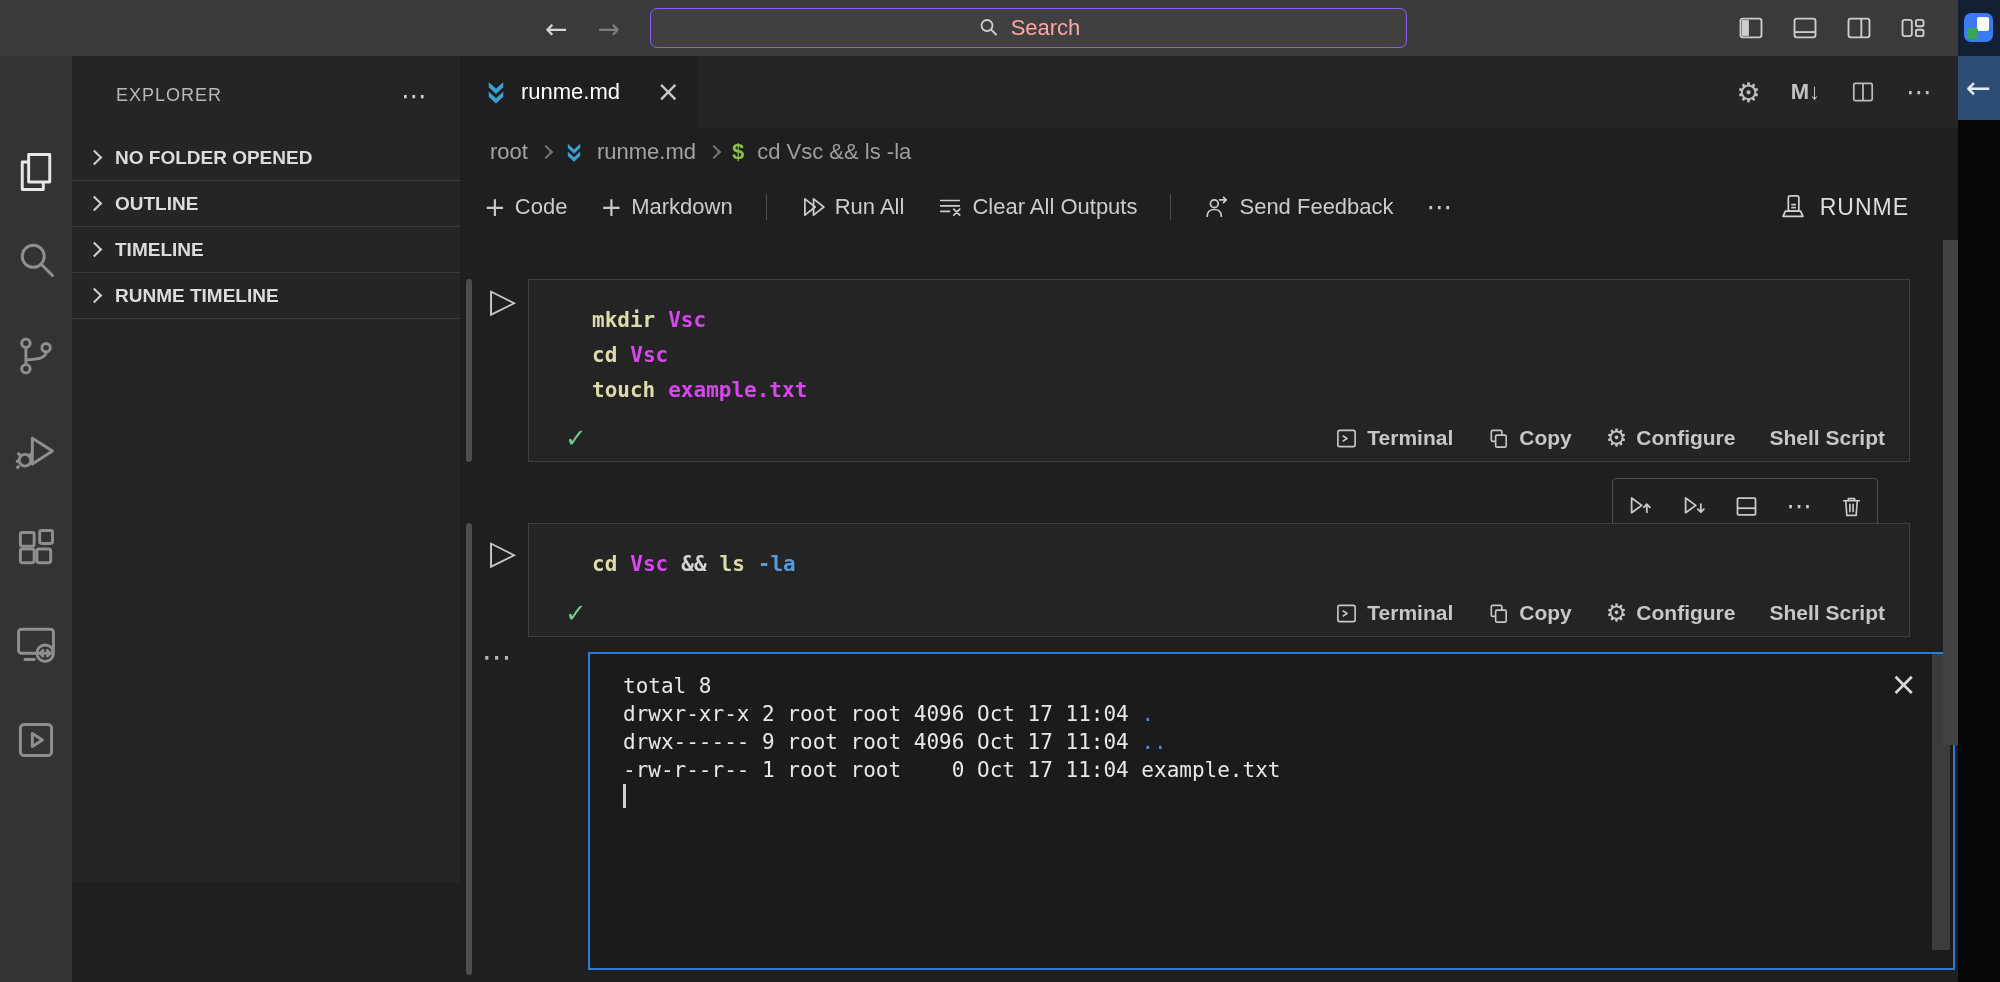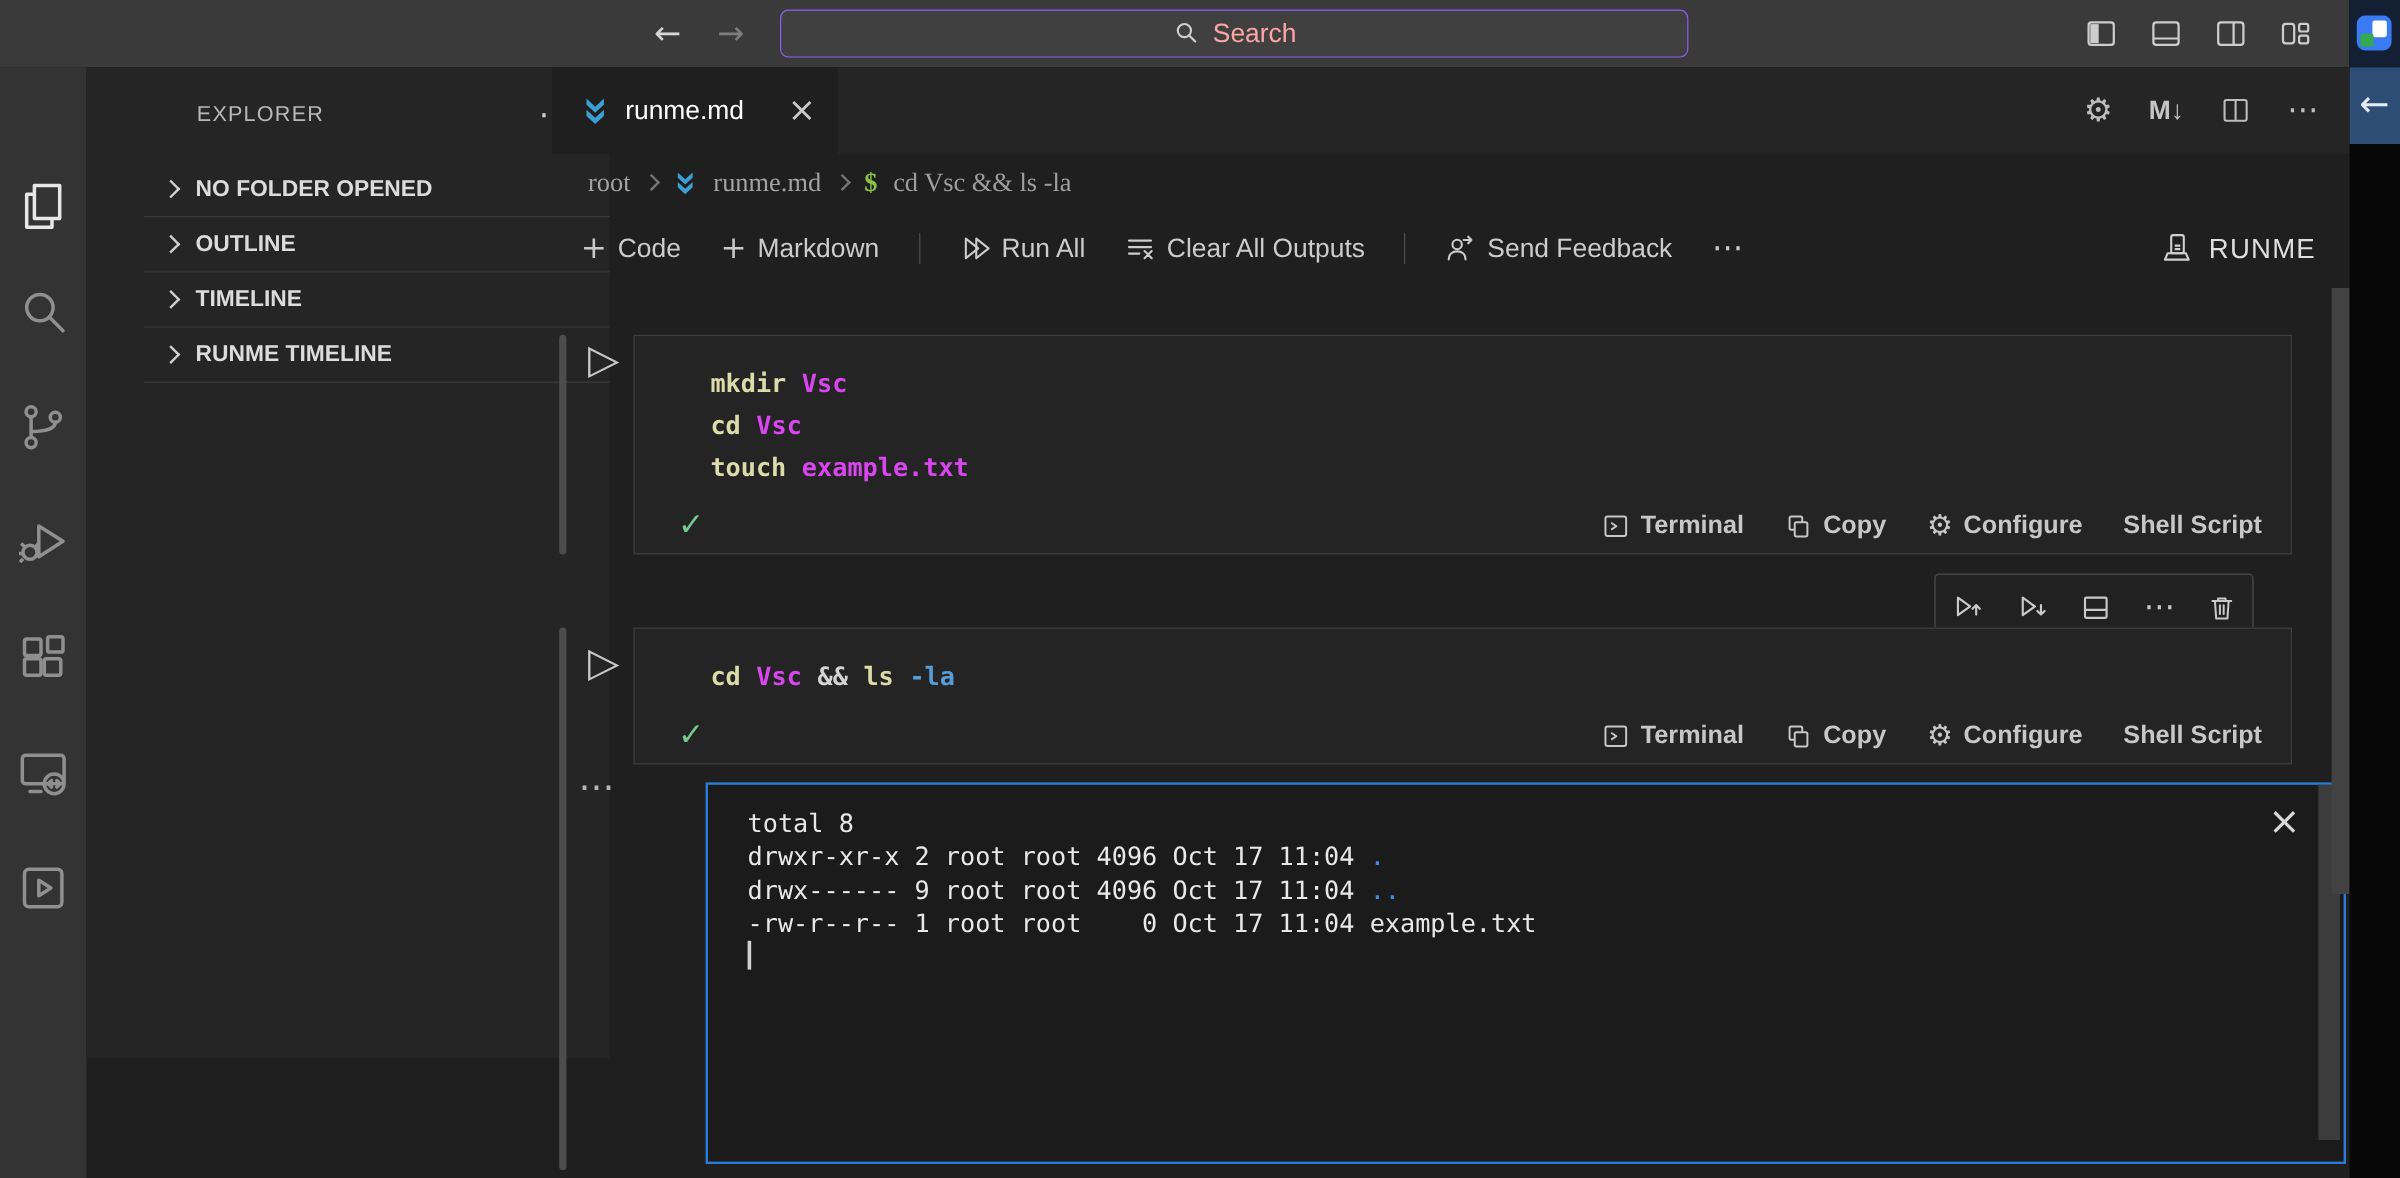--- a/index.html
+++ b/index.html
@@ -17,51 +17,51 @@
              border:1px solid #8b5cf6;border-radius:7px;display:flex;align-items:center;
              justify-content:center;gap:10px;color:#fca5a5;font-size:22px;}
   .layout-icons{position:absolute;right:31px;top:0;height:56px;display:flex;align-items:center;gap:26px;color:#cdcdcd;}
 
   
   .activitybar{position:absolute;left:0;top:56px;width:72px;height:926px;background:#333333;}
   .act-item{position:absolute;left:12px;width:48px;height:48px;display:flex;align-items:center;justify-content:center;color:#8f8f8f;}
   .act-item.active{color:#e7e7e7;}
 
   
-  .sidebar{position:absolute;left:72px;top:56px;width:388px;height:826px;background:#252526;padding-left:48px;}
+  .sidebar{position:absolute;left:72px;top:56px;width:388px;height:826px;background:#252526;}
   .sb-header{height:79px;display:flex;align-items:center;padding:0 32px 0 44px;color:#b8b8b8;font-size:18px;letter-spacing:1px;}
   .sb-more{margin-left:auto;color:#cfcfcf;font-size:26px;}
   .sb-section{height:45px;display:flex;align-items:center;gap:15px;padding-left:17px;color:#dcdcdc;
               font-weight:700;font-size:19px;border-bottom:1px solid #3a3a3a;}
   .chev{width:9px;height:9px;border-right:2.4px solid #cfcfcf;border-bottom:2.4px solid #cfcfcf;
         transform:rotate(-45deg);flex:none;margin-bottom:1px;}
 
   
   .tabstrip{position:absolute;left:460px;top:56px;width:1498px;height:72px;background:#252526;}
   .tab{position:absolute;left:0;top:0;width:238px;height:72px;background:#1f1f1f;display:flex;
        align-items:center;padding:0 18px 0 24px;gap:13px;color:#fff;font-size:22px;box-sizing:border-box;}
   .tab-close{margin-left:auto;color:#c9c9c9;font-size:28px;}
   .tab-actions{position:absolute;right:26px;top:0;height:72px;display:flex;align-items:center;gap:30px;color:#bdbdbd;}
   .md-preview{font-size:22px;font-weight:700;color:#c4c4c4;}
 
   
   .breadcrumbs{position:absolute;left:490px;top:128px;height:48px;display:flex;align-items:center;gap:13px;
-               color:#a3a3a3;font-size:22px;font-family:Liberation Serif, serif;}
+               color:#a3a3a3;font-size:22px;}
   .bc-chev{width:8px;height:8px;border-right:2px solid #767676;border-bottom:2px solid #767676;transform:rotate(-45deg);}
   .bc-prompt{font-weight:700;}
   .bc-cmd{color:#9e9e9e;}
 
   
   .nbtoolbar{position:absolute;left:460px;top:176px;width:1498px;height:62px;display:flex;align-items:center;
              padding-left:24px;box-sizing:border-box;}
   .tb-item{display:flex;align-items:center;gap:9px;color:#cccccc;font-size:22px;margin-right:33px;white-space:nowrap;}
   .tb-plus{font-size:26px;font-weight:400;color:#c9c9c9;}
   .tb-sep{width:1px;height:26px;background:#4f4f4f;margin-right:33px;}
   .tb-more{font-size:26px;color:#c9c9c9;margin-right:0;}
-  .brand{margin-left:auto;margin-right:28px;display:flex;align-items:center;gap:13px;font-size:23px;
+  .brand{margin-left:auto;margin-right:49px;display:flex;align-items:center;gap:13px;font-size:23px;
          letter-spacing:1px;color:#dedede;}
 
   
   .cellbar{position:absolute;left:466px;width:6px;background:#4d4d4d;border-radius:3px;}
   .runbtn{position:absolute;left:490px;color:#c8c8c8;font-size:34px;}
   .cell{position:absolute;left:528px;background:#242424;border:1px solid #3f3f3f;box-sizing:border-box;font-weight:bold;}
   .code{padding:22px 0 0 63px;font-family:"DejaVu Sans Mono",monospace;font-size:21px;}
   .codeline{display:flex;gap:13px;height:35px;align-items:center;}
   .t-cmd{color:#dcdcaa;}
   .t-arg{color:#d946ef;}

